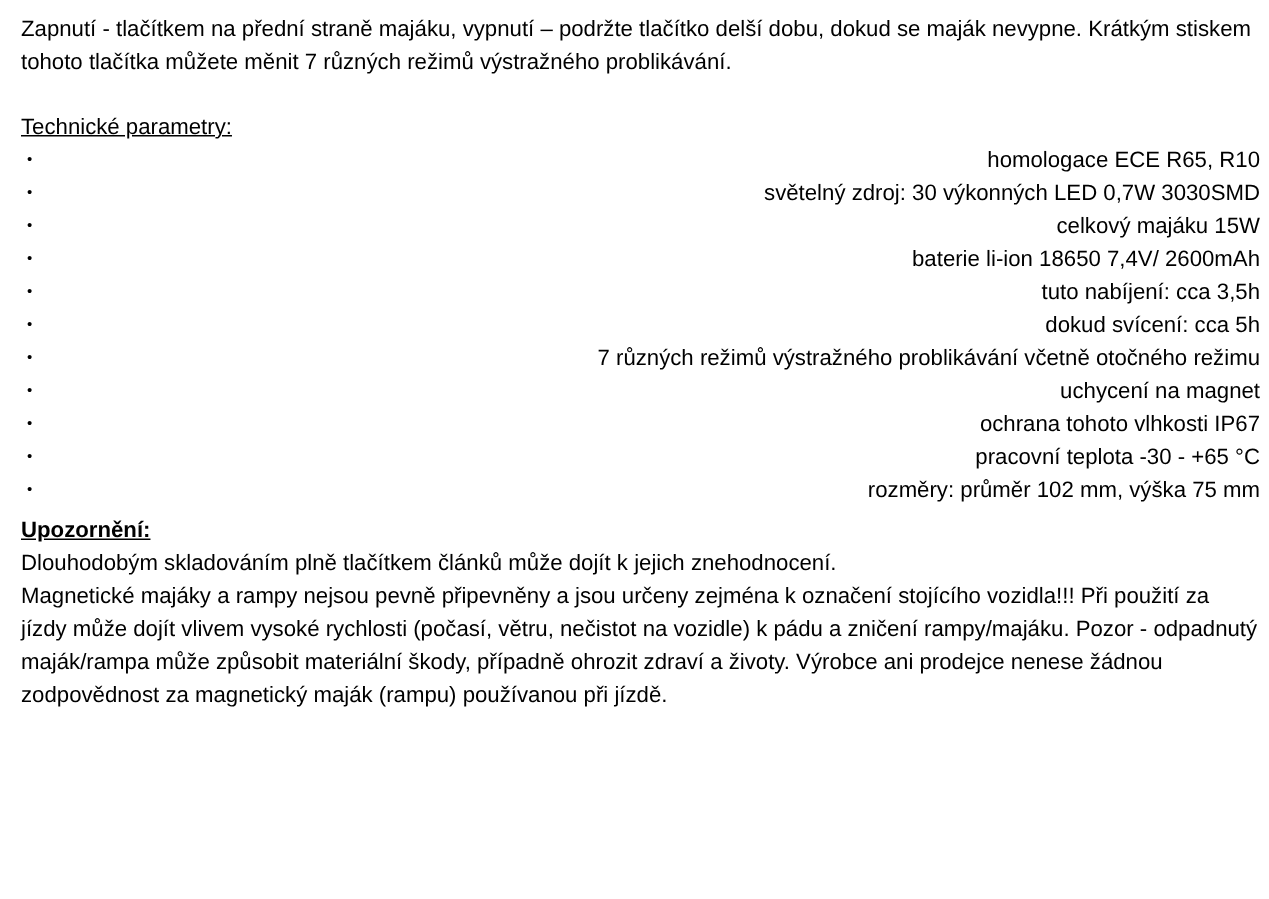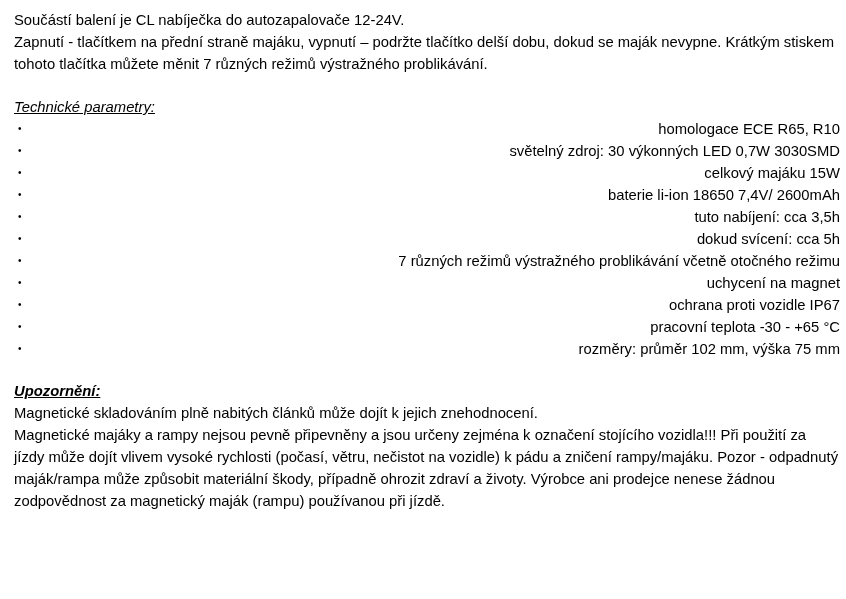--- a/index.html
+++ b/index.html
@@ -19,27 +19,26 @@
   .doc {
     padding: 9px 18px 0 14px;
     width: 826px;
     box-sizing: content-box;
   }
   p {
     margin: 0;
   }
   .heading {
     text-decoration: underline;
-    font-style: italic;
   }
   .specs-heading {
     margin-top: 21px;
   }
   .warning-heading {
-    margin-top: 20px;
+    margin-top: 5px;
     font-weight: bold;
   }
   ul.specs-list {
     list-style: none;
     margin: 0;
     padding: 0;
   }
   .spec-row {
     display: flex;
     align-items: flex-start;
@@ -54,21 +53,20 @@
   .spec-text {
     flex: 1;
     text-align: right;
   }
 </style>
 </head>
 <body>
 
 <div class="doc">
 
-  <p>Součástí balení je CL nabíječka do autozapalovače 12-24V.</p>
   <p>Zapnutí - tlačítkem na přední straně majáku, vypnutí – podržte tlačítko delší dobu, dokud se maják nevypne. Krátkým stiskem tohoto tlačítka můžete měnit 7 různých režimů výstražného problikávání.</p>
 
   <p class="heading specs-heading">Technické parametry:</p>
 
   <ul class="specs-list">
     <li class="spec-row">
       <span class="bullet">•</span>
       <span class="spec-text">homologace ECE R65, R10</span>
     </li>
     <li class="spec-row">
@@ -94,30 +92,30 @@
     <li class="spec-row">
       <span class="bullet">•</span>
       <span class="spec-text">7 různých režimů výstražného problikávání včetně otočného režimu</span>
     </li>
     <li class="spec-row">
       <span class="bullet">•</span>
       <span class="spec-text">uchycení na magnet</span>
     </li>
     <li class="spec-row">
       <span class="bullet">•</span>
-      <span class="spec-text">ochrana proti vozidle IP67</span>
+      <span class="spec-text">ochrana tohoto vlhkosti IP67</span>
     </li>
     <li class="spec-row">
       <span class="bullet">•</span>
       <span class="spec-text">pracovní teplota -30 - +65 °C</span>
     </li>
     <li class="spec-row">
       <span class="bullet">•</span>
       <span class="spec-text">rozměry: průměr 102 mm, výška 75 mm</span>
     </li>
   </ul>
 
   <p class="heading warning-heading">Upozornění:</p>
 
-  <p>Magnetické skladováním plně nabitých článků může dojít k jejich znehodnocení.</p>
+  <p>Dlouhodobým skladováním plně tlačítkem článků může dojít k jejich znehodnocení.</p>
   <p>Magnetické majáky a rampy nejsou pevně připevněny a jsou určeny zejména k označení stojícího vozidla!!! Při použití za jízdy může dojít vlivem vysoké rychlosti (počasí, větru, nečistot na vozidle) k pádu a zničení rampy/majáku. Pozor - odpadnutý maják/rampa může způsobit materiální škody, případně ohrozit zdraví a životy. Výrobce ani prodejce nenese žádnou zodpovědnost za magnetický maják (rampu) používanou při jízdě.</p>
 
 </div>
 
 </body></html>

